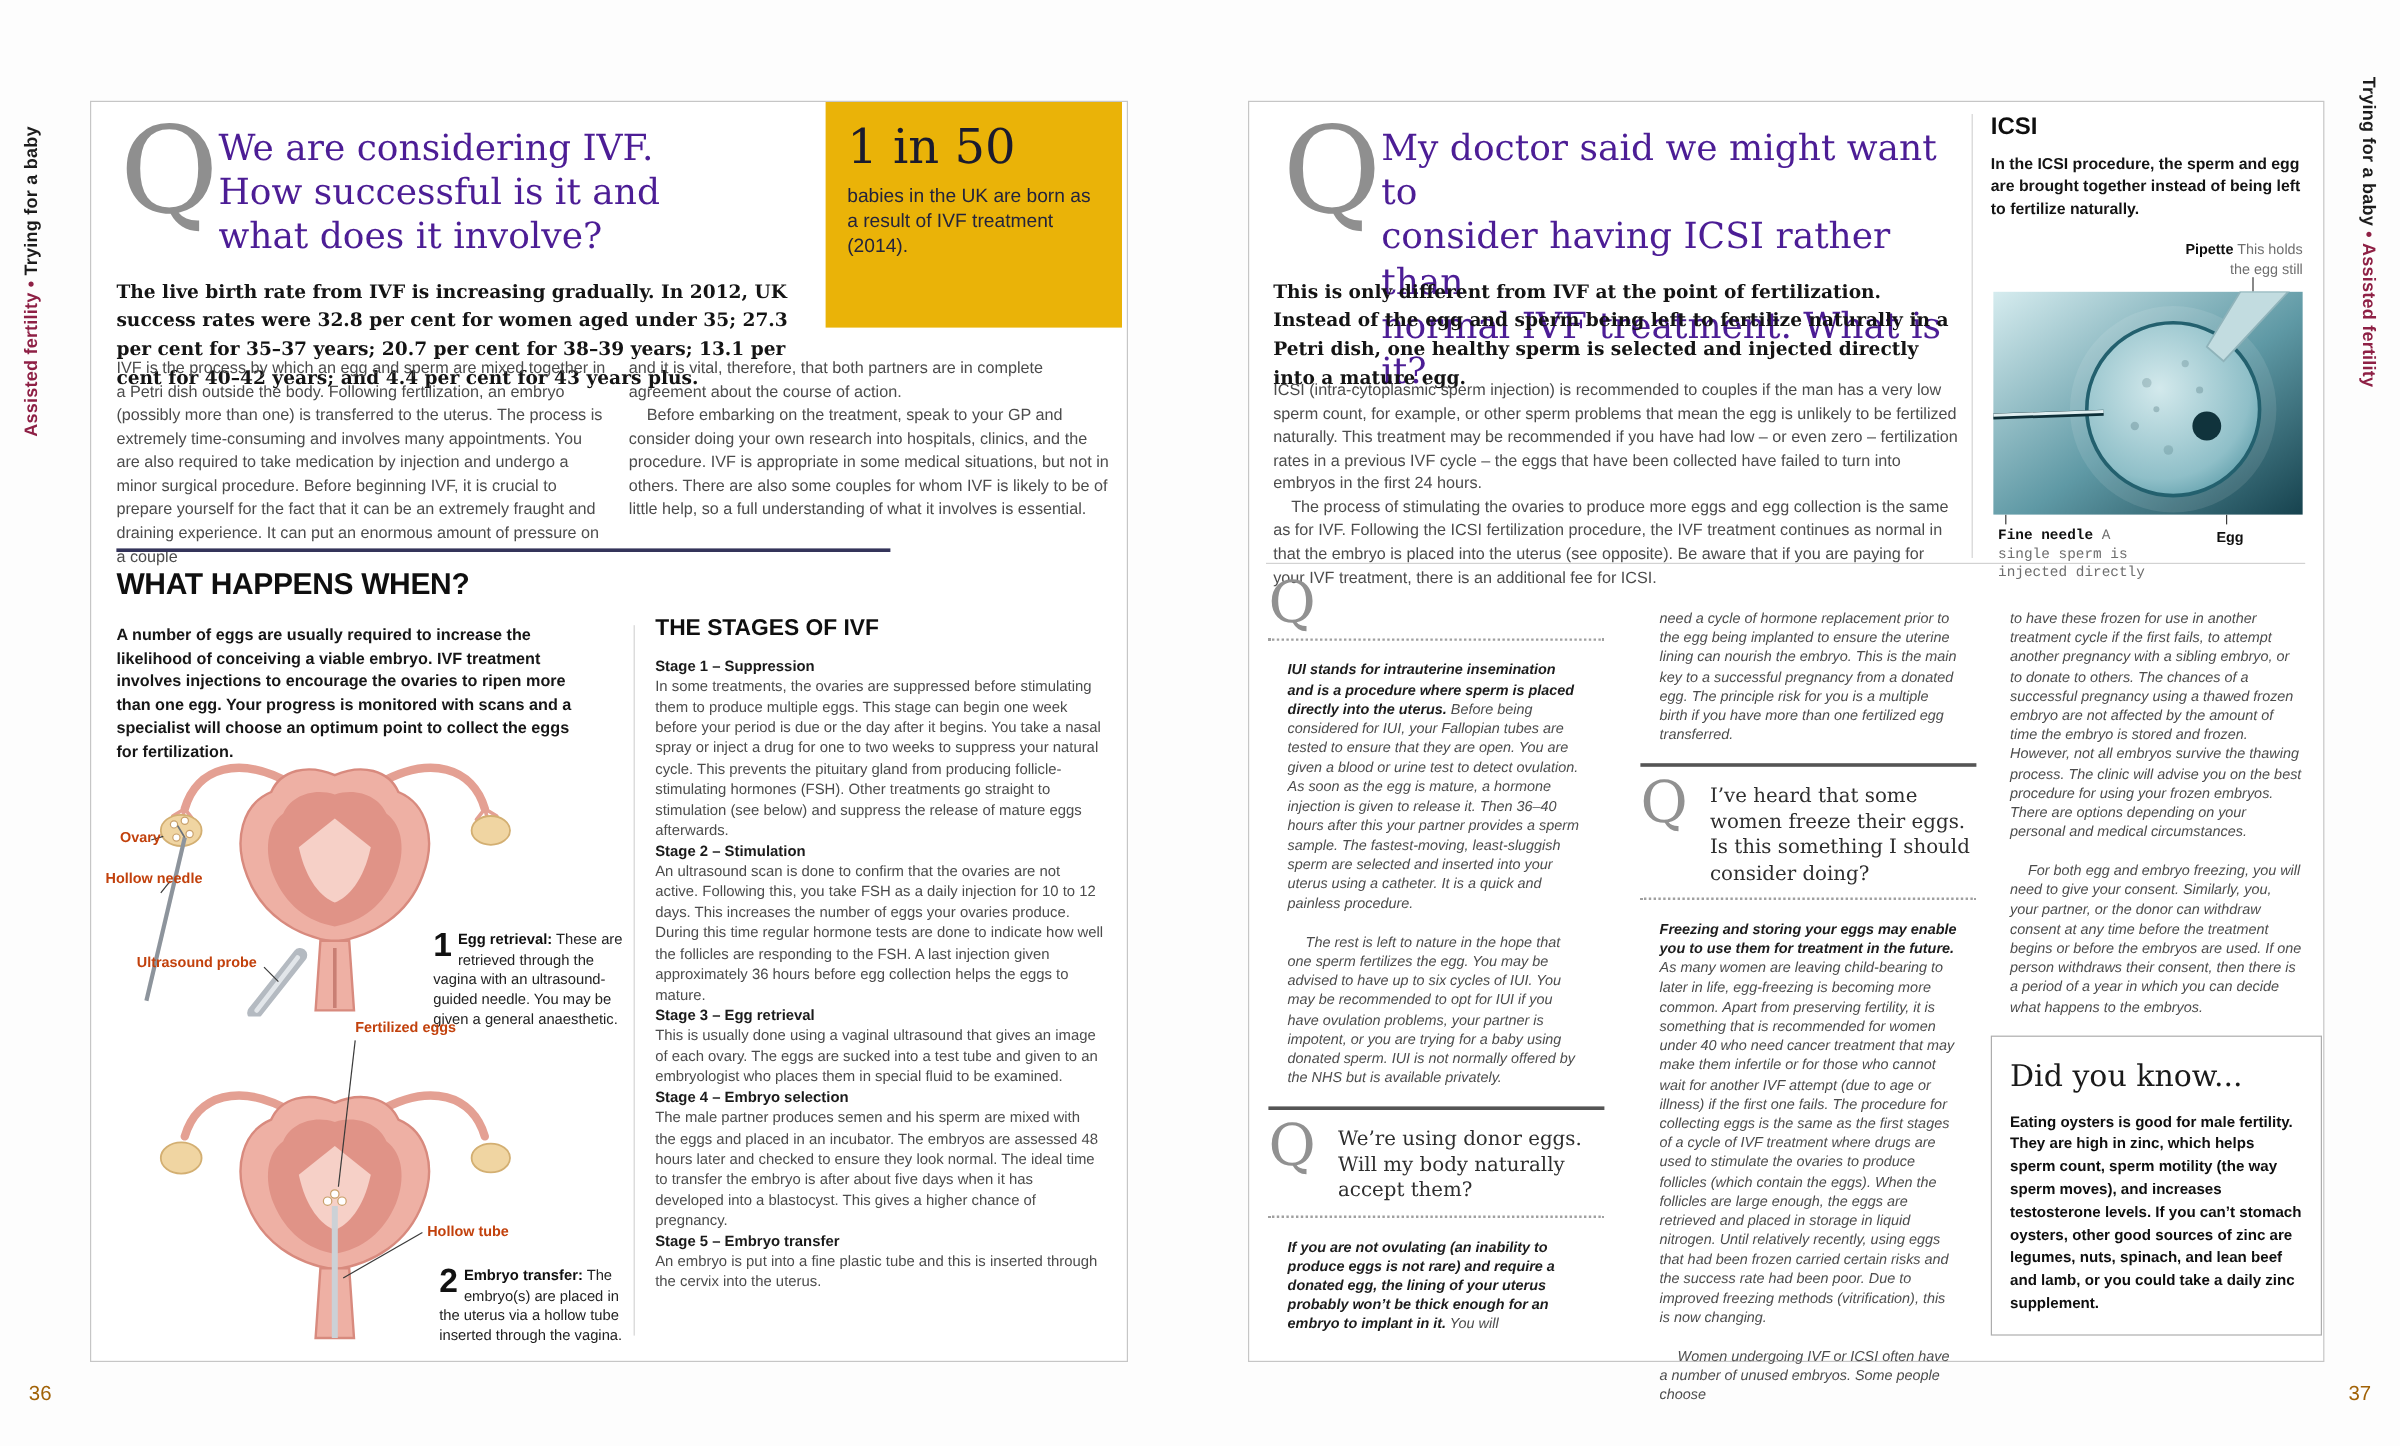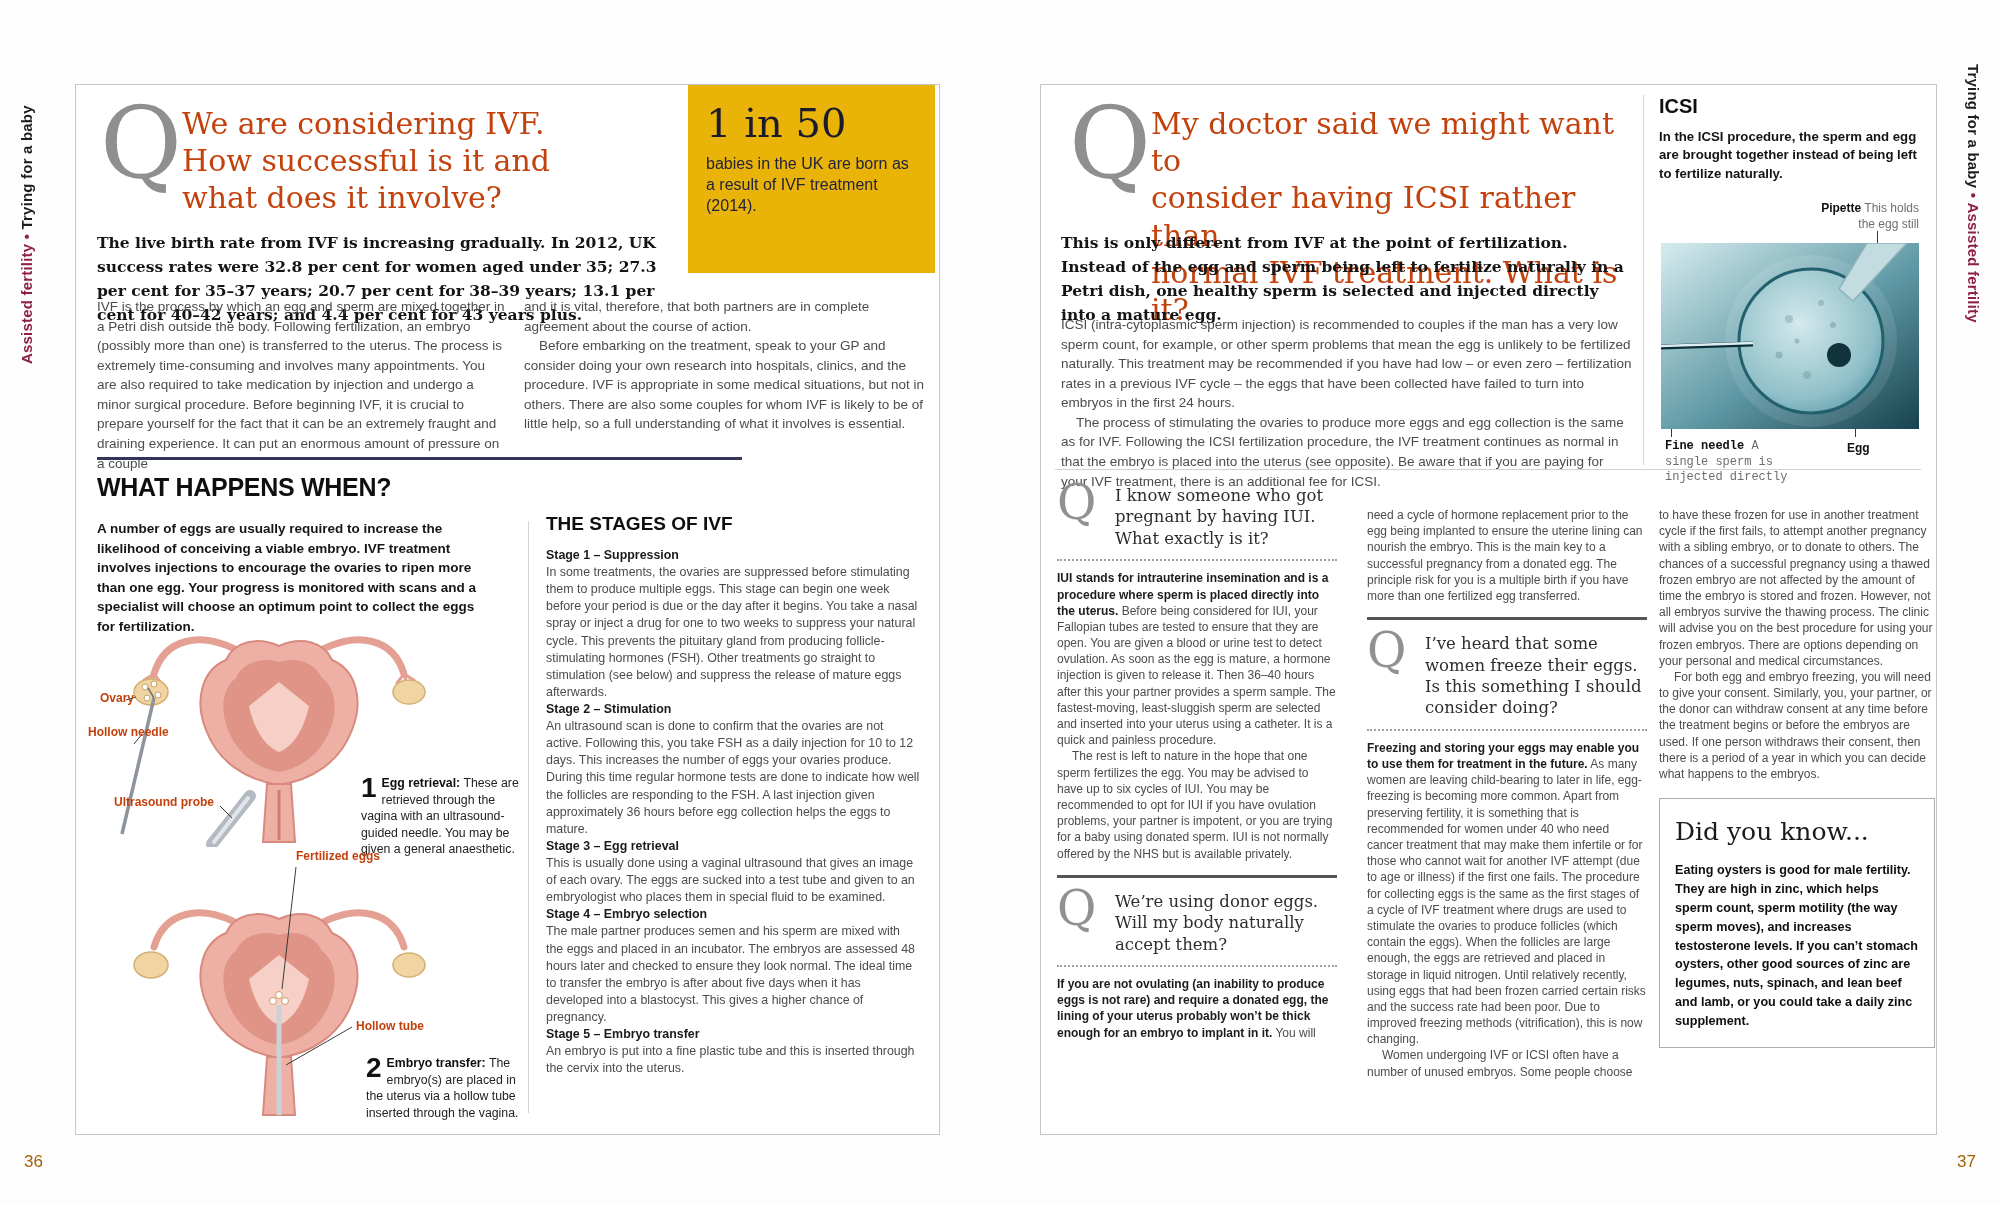--- a/index.html
+++ b/index.html
@@ -3,21 +3,21 @@
 <meta charset="utf-8">
 <style>
   html,body{margin:0;padding:0;background:#fff;}
   #canvas{position:relative;width:2000px;height:1205px;background:#fdfdfd;overflow:hidden;
           font-family:"Liberation Sans",sans-serif;}
   .abs{position:absolute;}
   .page{position:absolute;background:#fff;border:1px solid #c6c6c6;}
   .pre{white-space:pre-line;}
   .qbig{font-family:"DejaVu Serif",serif;font-size:100px;line-height:.88;color:#8f8f8f;}
   .qsmall{font-family:"DejaVu Serif",serif;font-size:48px;line-height:.82;color:#919191;width:50px;flex:0 0 50px;}
-  .title{font-family:"DejaVu Serif",serif;font-size:30px;line-height:1.24;color:#c2410c;}
+  .title{font-family:"DejaVu Serif",serif;font-size:30px;line-height:1.24;color:#4c1d95;}
   .introserif{font-family:"DejaVu Serif",serif;font-weight:bold;font-size:15.5px;line-height:1.55;color:#141414;}
   .body{font-size:13.5px;line-height:1.45;color:#4c4c4c;}
   .indent{text-indent:15px;}
   .statbox{background:#eab308;padding:16px 18px;box-sizing:border-box;}
   .statnum{font-family:"DejaVu Serif",serif;font-size:40px;color:#1b1b2e;line-height:1.1;}
   .statcap{font-size:16px;line-height:1.32;color:#23233c;margin-top:8px;}
   .navyrule{background:#34345a;height:3px;}
   .greyrule{background:#d2d2d2;height:1px;}
   .vdiv{background:#d4d4d4;width:1px;}
   .whtitle{font-weight:bold;font-size:25px;color:#0f0f0f;letter-spacing:-.3px;}
@@ -27,21 +27,21 @@
   .stage-x{font-size:12.4px;line-height:1.38;color:#4c4c4c;}
   .dlabel{font-weight:bold;font-size:12px;color:#c2410c;}
   .cap{font-size:12.3px;line-height:1.35;color:#222;}
   .cap .lead{font-weight:bold;color:#0f0f0f;}
   .capnum{float:left;font-size:28px;font-weight:bold;line-height:.95;margin-right:5px;color:#111;}
   .qrow{display:flex;gap:8px;align-items:flex-start;}
   .qa-q{font-family:"DejaVu Serif",serif;font-size:16.5px;line-height:1.3;color:#2e2e2e;padding-top:2px;}
   .dotted{border-top:2px dotted #a0a0a0;height:0;margin:10px 0 9px;}
   .qrule{border-top:3px solid #555;height:0;margin:13px 0 11px;}
   .bcol{font-size:12px;line-height:1.35;color:#4c4c4c;}
-  .bcol p{margin:0;}
+  .bcol p{margin:16px;font-style:italic;}
   .blead{font-weight:bold;color:#1c1c1c;}
   .icsi-t{font-weight:bold;font-size:20px;color:#0f0f0f;}
   .icsi-i{font-weight:bold;font-size:13.2px;line-height:1.4;color:#141414;margin-top:10px;}
   .photolabel{font-size:12px;line-height:1.3;}
   .photolabel .lead{font-weight:bold;color:#0f0f0f;}
   .photolabel .rest{color:#6e6e6e;}
   .tick{position:absolute;width:1px;background:#3a3a3a;}
   .dyk{border:1px solid #adadad;padding:16px 15px;box-sizing:border-box;margin-top:16px;}
   .dyk-t{font-family:"DejaVu Serif",serif;font-size:25px;color:#1a1a1a;}
   .dyk-x{font-weight:bold;font-size:12.6px;line-height:1.5;color:#0f0f0f;margin-top:12px;}
@@ -239,23 +239,20 @@
     </div>
     <div class="abs photolabel" style="left:806px;top:356px;">
       <span class="lead">Egg</span>
     </div>
 
     <div class="abs greyrule" style="left:14px;top:384px;width:866px;"></div>
 
     <div class="abs bcol" style="left:16px;top:398px;width:280px;">
       <div class="qrow">
         <div class="qsmall">Q</div>
-        <div class="qa-q pre">I know someone who got
-pregnant by having IUI.
-What exactly is it?</div>
       </div>
       <div class="dotted"></div>
       <p>
         <span class="blead">IUI stands for intrauterine insemination and is a procedure where sperm is placed directly into the uterus.</span>
         <span>Before being considered for IUI, your Fallopian tubes are tested to ensure that they are open. You are given a blood or urine test to detect ovulation. As soon as the egg is mature, a hormone injection is given to release it. Then 36–40 hours after this your partner provides a sperm sample. The fastest-moving, least-sluggish sperm are selected and inserted into your uterus using a catheter. It is a quick and painless procedure.</span>
       </p>
       <p class="indent">The rest is left to nature in the hope that one sperm fertilizes the egg. You may be advised to have up to six cycles of IUI. You may be recommended to opt for IUI if you have ovulation problems, your partner is impotent, or you are trying for a baby using donated sperm. IUI is not normally offered by the NHS but is available privately.</p>
       <div class="qrule"></div>
       <div class="qrow">
         <div class="qsmall">Q</div>

